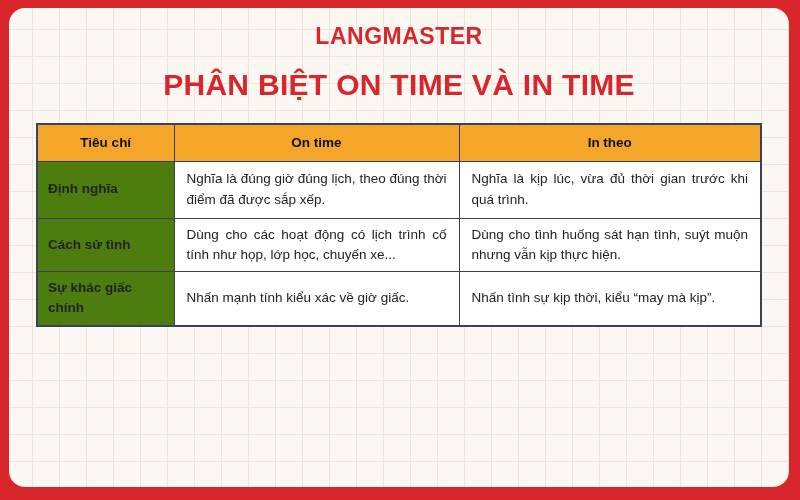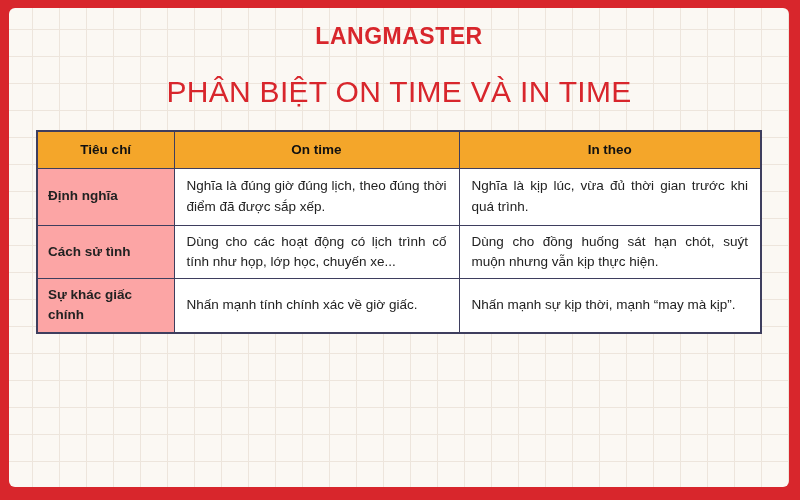--- a/index.html
+++ b/index.html
@@ -8,41 +8,41 @@
     background: #D8262C;
     font-family: "Liberation Sans", sans-serif;
     overflow: hidden;
   }
   .frame {
     width: 800px; height: 500px;
     padding: 8px 11px 13px 9px;
   }
   .paper {
     width: 100%; height: 100%;
-    border-radius: 6px;
+    border-radius: 16px;
     background-color: #FBF8F3;
     background-image:
       linear-gradient(#EDE5DC 1px, transparent 1px),
       linear-gradient(90deg, #EDE5DC 1px, transparent 1px);
     background-size: 27px 27px;
     background-position: -4px -6px;
     text-align: center;
   }
   .logo {
     display: inline-block;
     margin-top: 15px;
     font-size: 23px;
     font-weight: bold;
     letter-spacing: 0.5px;
     color: #D8262C;
   }
   .title {
-    margin-top: 25px;
+    margin-top: 18px;
     font-size: 30px;
-    font-weight: normal;
+    font-weight: bold;
     letter-spacing: 0.3px;
     color: #D8262C;
   }
   table.cmp {
     width: 724px;
     margin: 21px auto 0 auto;
     border-collapse: collapse;
     table-layout: fixed;
     background: #FFFFFF;
     border: 2px solid #3E3E5E;
@@ -58,21 +58,21 @@
     color: #222222;
   }
   table.cmp thead th {
     background: #F4A62A;
     font-weight: bold;
     text-align: center;
     height: 37px;
     color: #111111;
   }
   td.label {
-    background: #fca5a5;
+    background: #4d7c0f;
     font-weight: bold;
     text-align: left;
     padding: 6px 8px 6px 10px;
     color: #111111;
   }
   td.body {
     text-align: justify;
     padding: 6px 12px;
   }
   tr.r1 td { height: 57px; }
@@ -106,24 +106,24 @@
       </thead>
       <tbody>
         <tr class="r1">
           <td class="label">Định nghĩa</td>
           <td class="body">Nghĩa là đúng giờ đúng lịch, theo đúng thời điểm đã được sắp xếp.</td>
           <td class="body">Nghĩa là kịp lúc, vừa đủ thời gian trước khi quá trình.</td>
         </tr>
         <tr class="r2">
           <td class="label">Cách sử tình</td>
           <td class="body">Dùng cho các hoạt động có lịch trình cố tính như họp, lớp học, chuyến xe...</td>
-          <td class="body">Dùng cho đồng huống sát hạn chót, suýt muộn nhưng vẫn kịp thực hiện.</td>
+          <td class="body">Dùng cho tình huống sát hạn tình, suýt muộn nhưng vẫn kịp thực hiện.</td>
         </tr>
         <tr class="r3">
           <td class="label">Sự khác giấc chính</td>
-          <td class="body">Nhấn mạnh tính chính xác về giờ giấc.</td>
-          <td class="body">Nhấn mạnh sự kịp thời, mạnh “may mà kịp”.</td>
+          <td class="body">Nhấn mạnh tính kiểu xác về giờ giấc.</td>
+          <td class="body">Nhấn tình sự kịp thời, kiểu “may mà kịp”.</td>
         </tr>
       </tbody>
     </table>
 
   </div>
 </div>
 
 </body></html>

